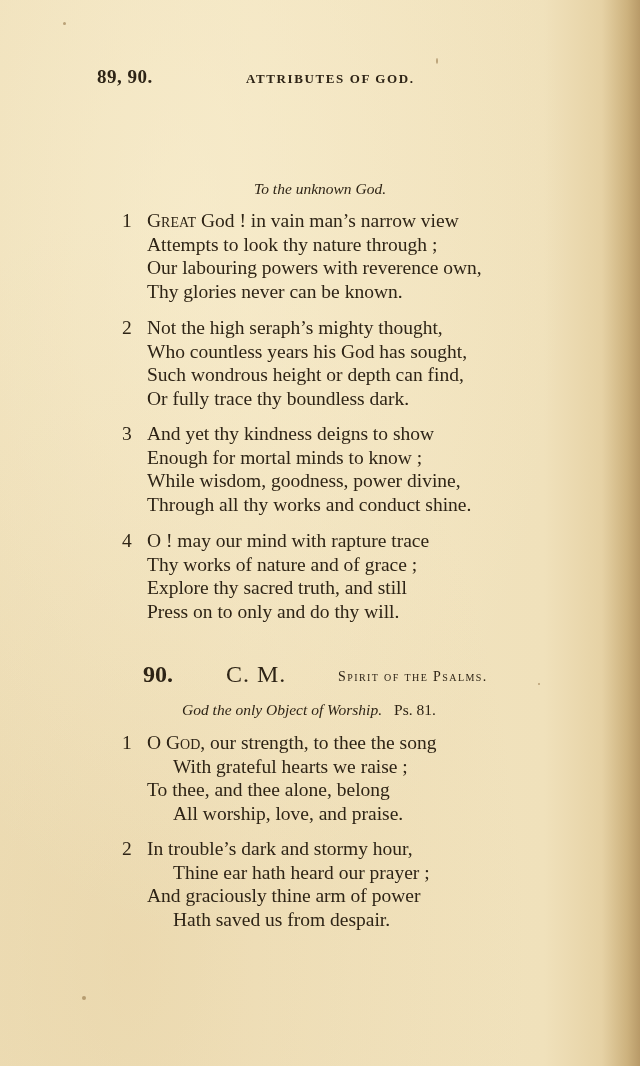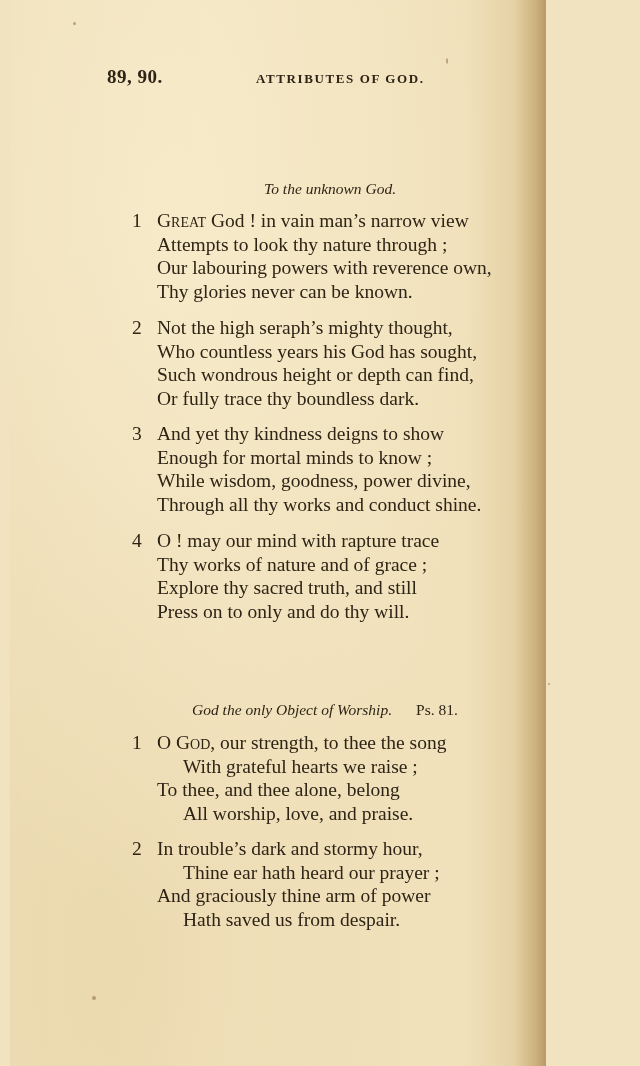--- a/index.html
+++ b/index.html
@@ -3,38 +3,38 @@
 <meta charset="utf-8">
 <style>
   html, body { margin: 0; padding: 0; }
   body {
     width: 640px; height: 1066px; overflow: hidden; position: relative;
     background: #f1e3bf;
     font-family: "Liberation Serif", "DejaVu Serif", serif;
     color: #2e2416;
   }
   .page {
-    position: absolute; left: 10px; top: 0; width: 536px; height: 1066px;
+    position: absolute; left: 0; top: 0; width: 640px; height: 1066px;
     background:
       radial-gradient(ellipse at 30% 20%, rgba(250,240,210,0.55), rgba(0,0,0,0) 60%),
       radial-gradient(ellipse at 20% 90%, rgba(225,200,150,0.35), rgba(0,0,0,0) 55%),
       linear-gradient(to right, #efe0ba 0%, #f2e4c0 40%, #f0e1bb 85%, #e6d2a5 94%, #cdb27e 98%, #b89a68 100%);
   }
   .spot { position: absolute; border-radius: 50%; background: #8a6a3a; opacity: 0.55; }
   .running-head { position: absolute; top: 66px; left: 97px; width: 340px; height: 24px; }
   .rh-num { position: absolute; left: 0; top: 0; font-size: 19px; font-weight: bold; letter-spacing: 0.5px; }
   .rh-title { position: absolute; left: 149px; top: 5px; font-size: 13px; letter-spacing: 1.6px; font-weight: bold; text-transform: uppercase; }
 
   .hymn-head { position: absolute; height: 30px; }
   .hymn-num { position: absolute; font-size: 24px; font-weight: bold; top: 0; }
   .hymn-meter { position: absolute; font-size: 24px; top: 0; letter-spacing: 1px; }
   .hymn-author { position: absolute; font-size: 14px; font-variant: small-caps; letter-spacing: 1.4px; top: 8px; font-weight: bold; }
   .hymn-author.light { font-weight: normal; }
   .subtitle { position: absolute; font-style: italic; font-size: 15.5px; }
-  .psref { font-style: normal; margin-left: 24px; }
+  .psref { font-style: normal; margin-left: 12px; }
 
   .stanza { position: absolute; left: 122px; }
   .line { position: relative; height: 23.6px; font-size: 19.5px; line-height: 23.6px; white-space: nowrap; }
   .snum { position: absolute; left: 0; top: 0; }
   .ltext { position: absolute; left: 25px; top: 0; }
   .ltext.ind { left: 51px; }
   .sc { font-variant: small-caps; }
 </style>
 </head>
 <body>
@@ -109,20 +109,25 @@
         <span class="ltext">Thy works of nature and of grace ;</span>
       </div>
     <div class="line">
         <span class="ltext">Explore thy sacred truth, and still</span>
       </div>
     <div class="line">
         <span class="ltext">Press on to only and do thy will.</span>
       </div>
   </div>
 
+  <div class="hymn-head" style="left:143px;top:661px;width:410px;">
+    <span class="hymn-num" style="left:0;">90.</span>
+    <span class="hymn-meter" style="left:83px;">C. M.</span>
+    <span class="hymn-author light" style="left:195px;">Spirit of the Psalms.</span>
+  </div>
   <div class="subtitle" style="left:182px;top:701px;">
     <span>God the only Object of Worship.</span><span class="psref">Ps. 81.</span>
   </div>
 
   <div class="stanza" style="top:731px;">
     <div class="line">
       <span class="snum">1</span>
       <span class="ltext"><span class="sc">O God</span><span>, our strength, to thee the song</span></span>
     </div>
     <div class="line">

